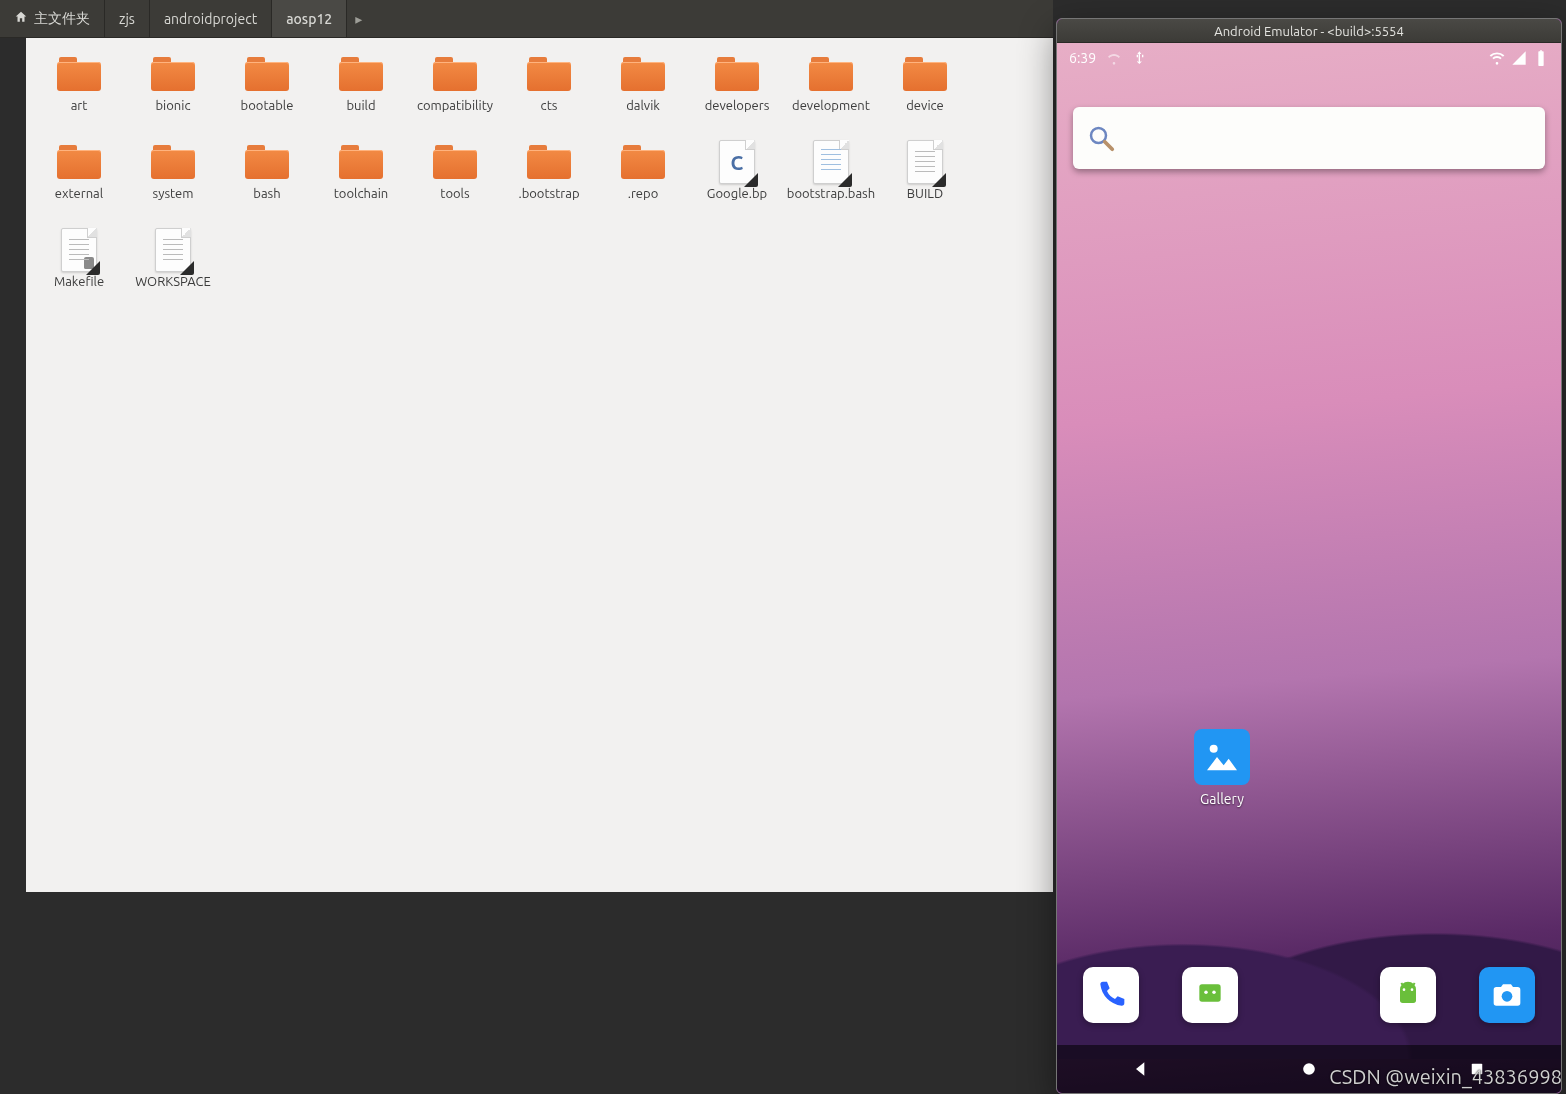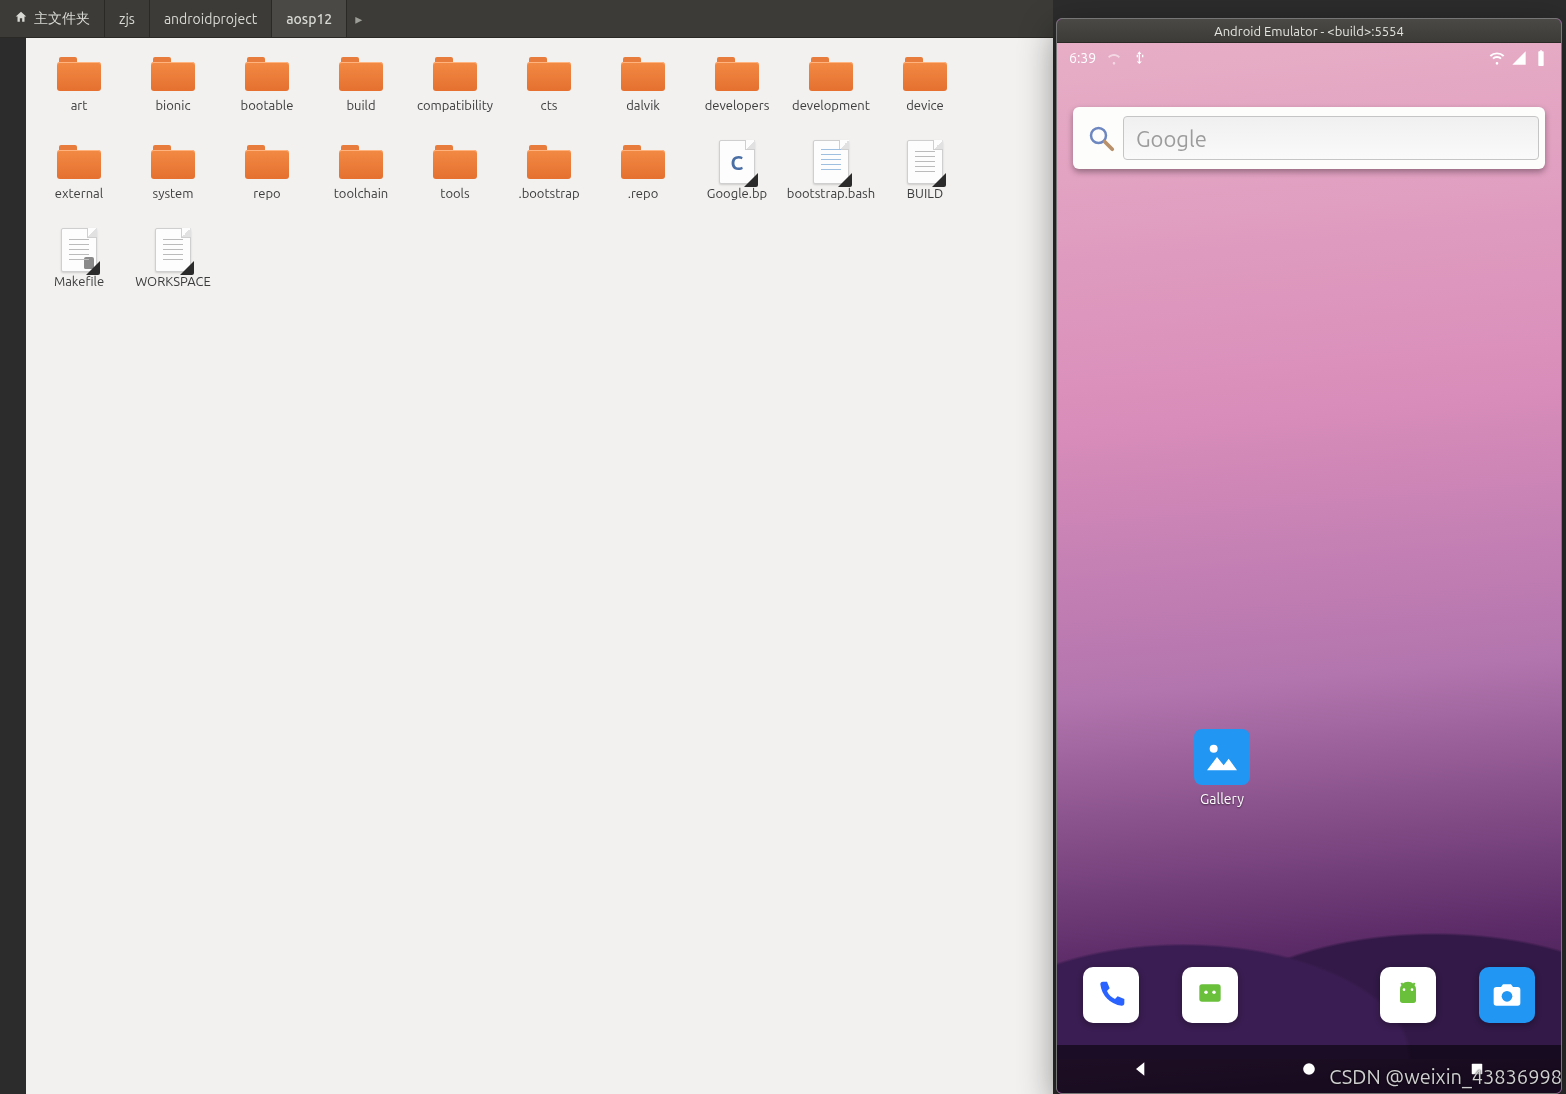--- a/index.html
+++ b/index.html
@@ -1,19 +1,19 @@
 <!DOCTYPE html>
 <html><head>
 <meta charset="utf-8">
 <style>
   * { box-sizing: border-box; margin: 0; padding: 0; font-family: "Ubuntu", "Helvetica Neue", Arial, sans-serif; }
   html, body { width: 1566px; height: 1094px; background: #2c2c2c; overflow: hidden; position: relative; }
 
   
-  .fm-window { position: absolute; left: 0; top: 0; width: 1053px; height: 1094px; background: #c2410c; }
+  .fm-window { position: absolute; left: 0; top: 0; width: 1053px; height: 892px; background: #c2410c; }
   .fm-breadcrumb {
     height: 38px; background: #3c3b37; border-bottom: 1px solid #2a2926;
     display: flex; align-items: stretch; color: #d8d8d4; font-size: 14px;
   }
   .crumb {
     display: flex; align-items: center; padding: 0 14px; border-right: 1px solid #2a2926;
     background: #3c3b37; cursor: pointer; white-space: nowrap;
   }
   .crumb.current { background: #4a4945; font-weight: 500; }
   .crumb svg { width: 14px; height: 14px; margin-right: 6px; fill: #d8d8d4; }
@@ -182,21 +182,21 @@
         <div class="cell">
           <div class="icon-wrap">
             <div class="folder-ico"></div>
           </div>
           <div class="label">system</div>
         </div>
         <div class="cell">
           <div class="icon-wrap">
             <div class="folder-ico"></div>
           </div>
-          <div class="label">repo</div>
+          <div class="label">bash</div>
         </div>
         <div class="cell">
           <div class="icon-wrap">
             <div class="folder-ico"></div>
           </div>
           <div class="label">toolchain</div>
         </div>
         <div class="cell">
           <div class="icon-wrap">
             <div class="folder-ico"></div>
@@ -304,23 +304,20 @@
         </span>
       </div>
     </div>
 
     <div class="search-widget">
       <div class="mag">
         <svg viewBox="0 0 24 24" width="30" height="30">
             <circle cx="10" cy="10" r="6" fill="none" stroke="#6d87c1" stroke-width="2"></circle>
             <line x1="15" y1="15" x2="21" y2="21" stroke="#b8916a" stroke-width="3" stroke-linecap="round"></line>
           </svg>
-      </div>
-      <div class="field">
-        <span>Google</span>
       </div>
     </div>
 
     <div class="hs-app" style="left:130px; top:686px;">
       <div class="tile gallery-tile">
         <svg viewBox="0 0 24 24">
             <rect width="24" height="24" fill="#2196f3"></rect>
             <circle cx="7" cy="7" r="2.4" fill="#fff"></circle>
             <path d="M3 20l6-8 4 5 3-4 5 7z" fill="#fff"></path>
           </svg>

